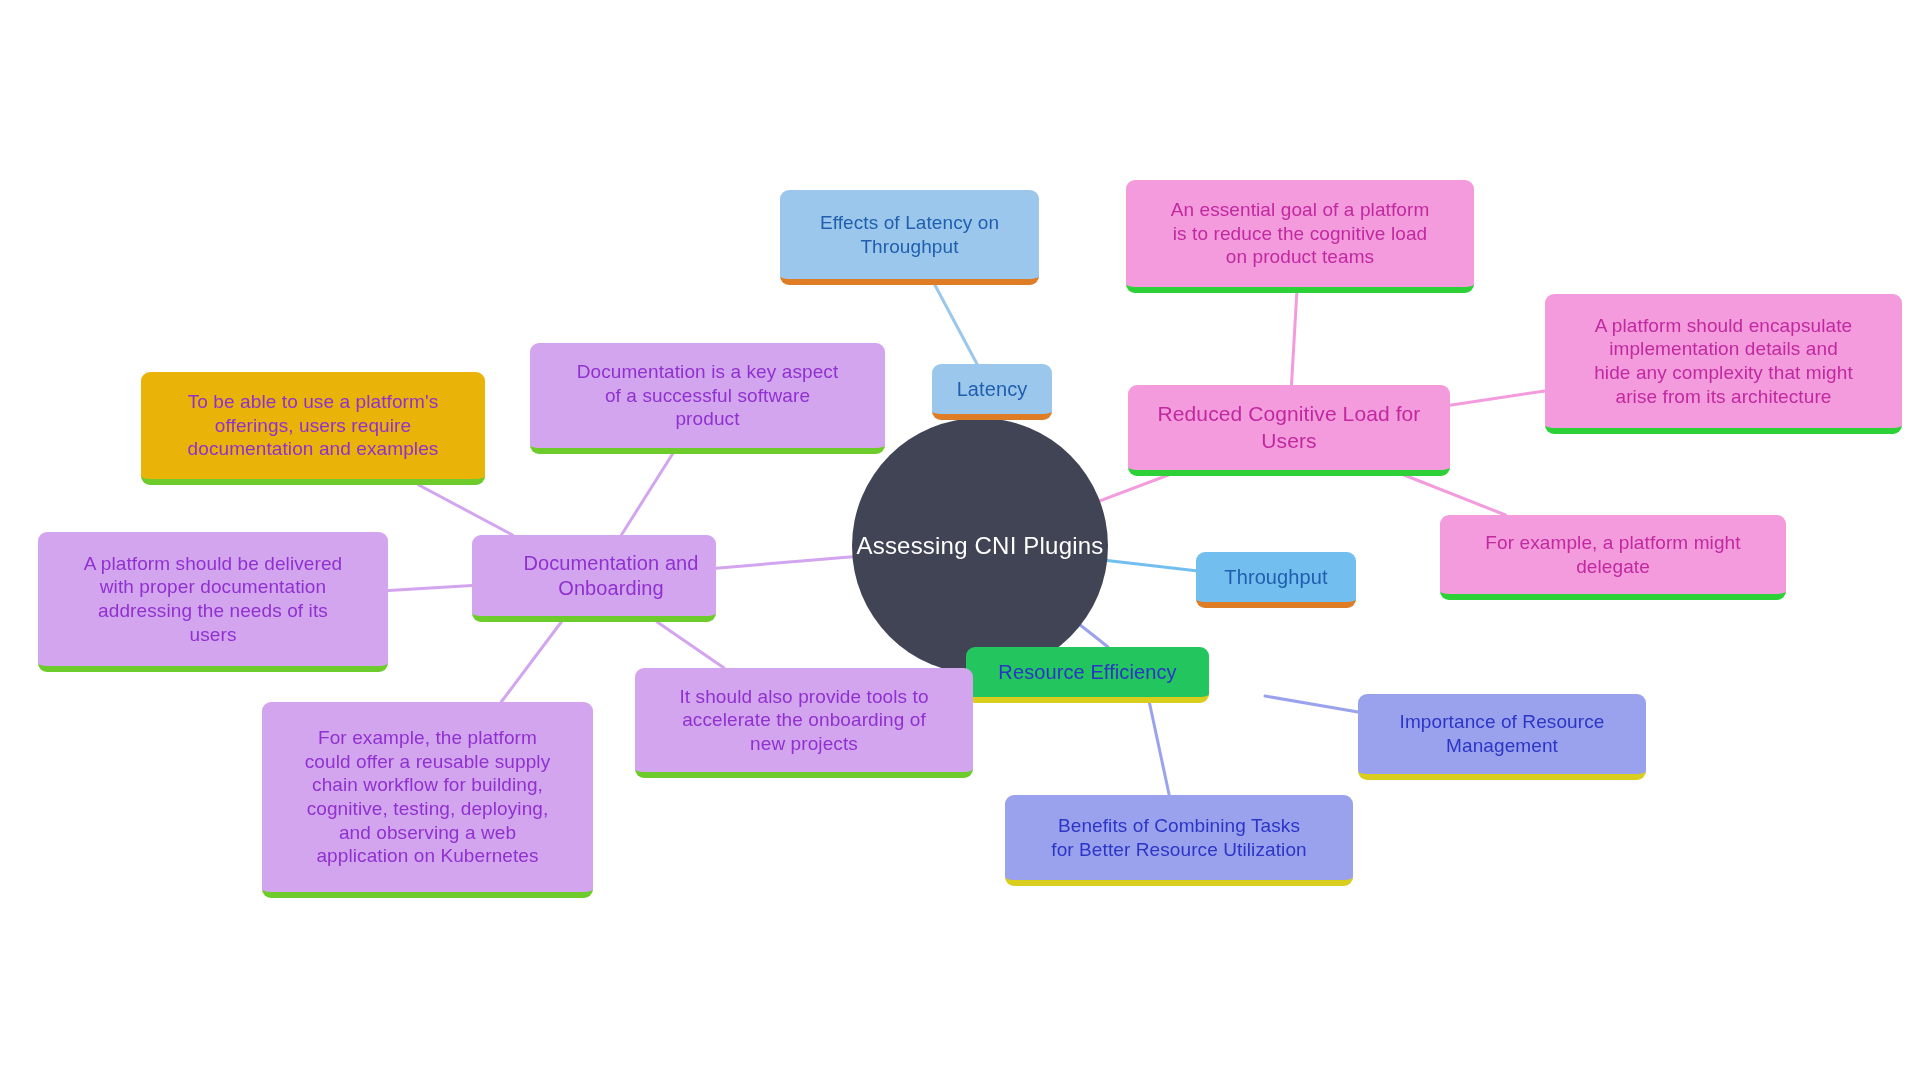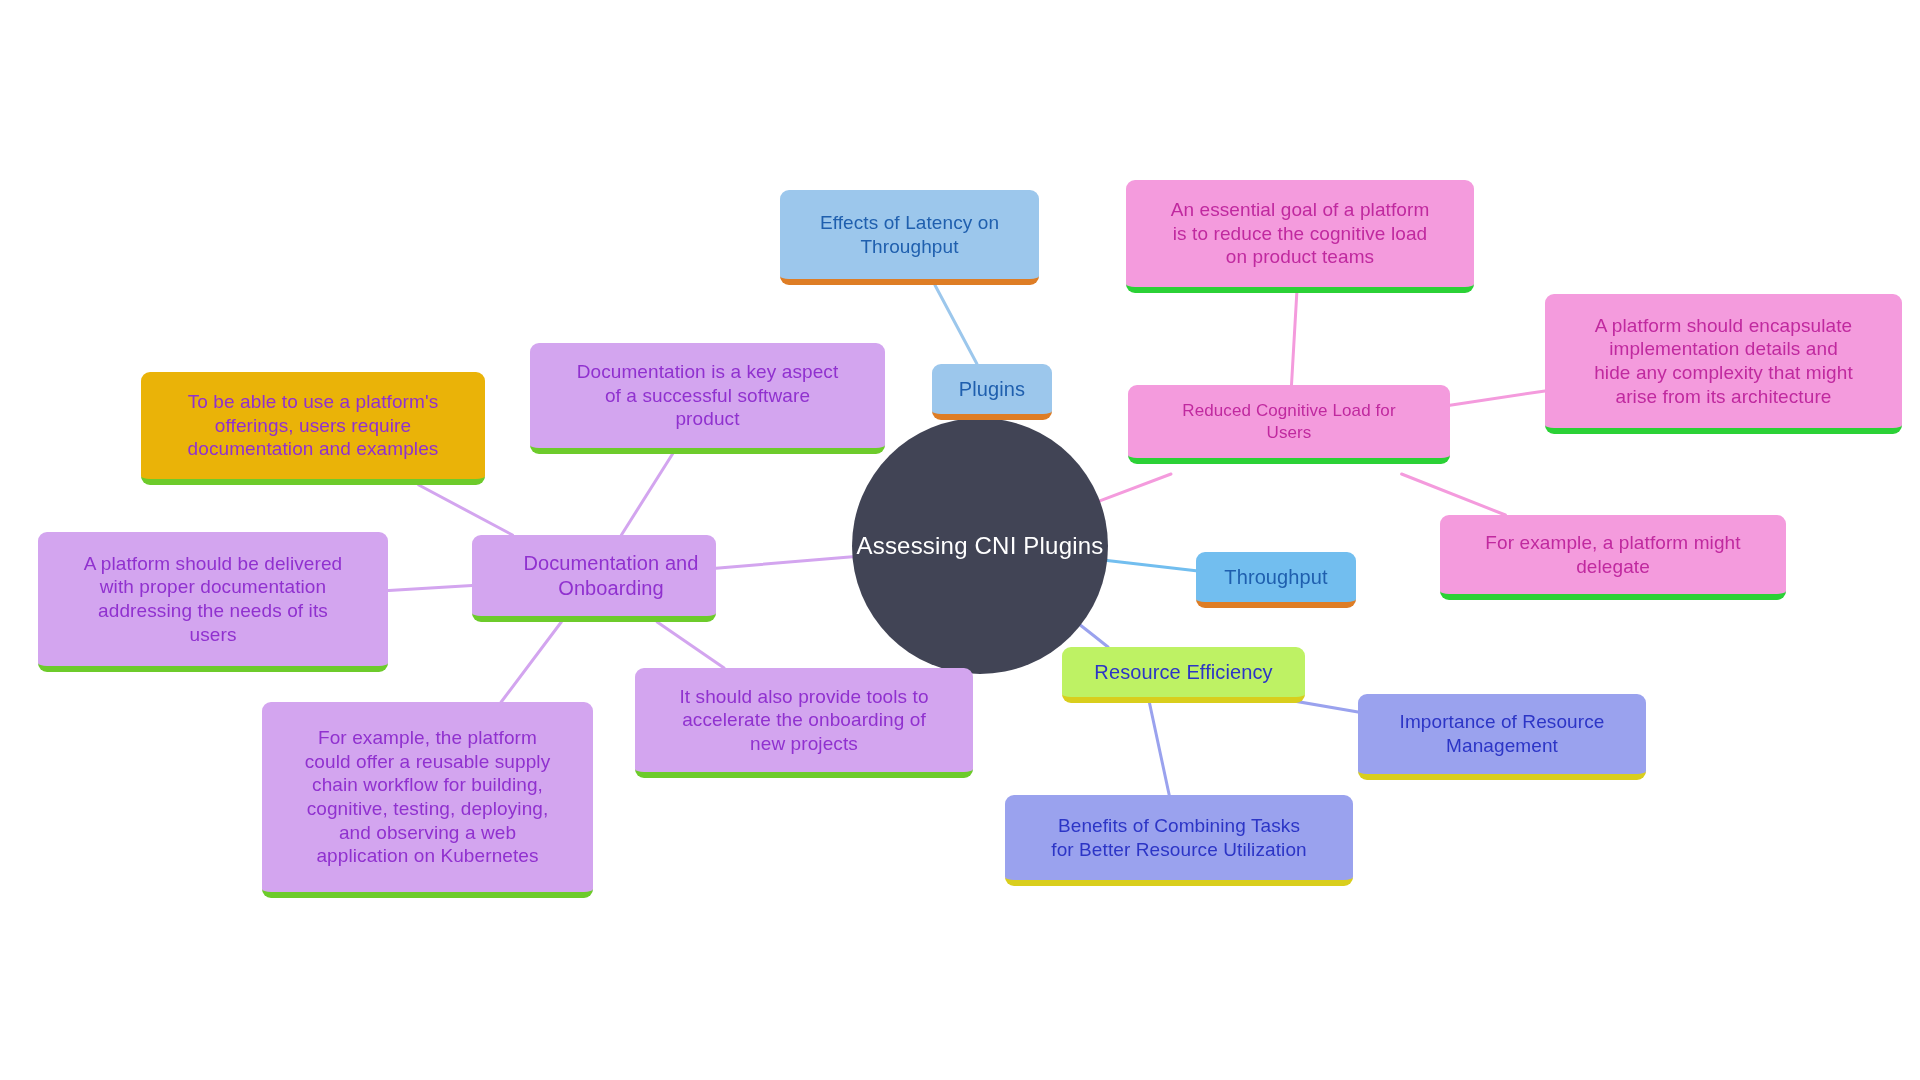--- a/index.html
+++ b/index.html
@@ -79,49 +79,49 @@
       <path d="M 512.5 535.0 Q 465.7 510.0 418.8 485.0" stroke="#D3A5EF" stroke-width="3" fill="none" stroke-linecap="round"></path>
       <path d="M 472.0 585.6 Q 420.0 588.7 368.0 591.7" stroke="#D3A5EF" stroke-width="3" fill="none" stroke-linecap="round"></path>
       <path d="M 561.3 622.0 Q 531.2 662.0 501.2 702.0" stroke="#D3A5EF" stroke-width="3" fill="none" stroke-linecap="round"></path>
       <path d="M 657.2 622.0 Q 690.6 645.0 724.1 668.0" stroke="#D3A5EF" stroke-width="3" fill="none" stroke-linecap="round"></path>
     </svg>
   <div id="node-layer">
       <div class="root-node" style="left: 852px; top: 418px; width: 256px; height: 256px; background: rgb(65, 68, 85); color: rgb(255, 255, 255);">
         <span class="node-label">Assessing CNI Plugins</span>
       </div>
       <div class="node" style="left: 932px; top: 364px; width: 120px; height: 56px; background: rgb(156, 199, 236); color: rgb(31, 95, 174); font-size: 20px; border-bottom: 6px solid rgb(222, 125, 37);">
-        <span class="node-label">Plugins</span>
+        <span class="node-label">Latency</span>
       </div>
       <div class="node" style="left: 780px; top: 190px; width: 259px; height: 95px; background: rgb(156, 199, 236); color: rgb(31, 95, 174); font-size: 19px; border-bottom: 6px solid rgb(222, 125, 37);">
         <span class="node-label">Effects of Latency on
 Throughput</span>
       </div>
       <div class="node" style="left: 1196px; top: 552px; width: 160px; height: 56px; background: rgb(114, 190, 239); color: rgb(31, 95, 174); font-size: 20px; border-bottom: 6px solid rgb(222, 125, 37);">
         <span class="node-label">Throughput</span>
       </div>
-      <div class="node" style="left: 1128px; top: 385px; width: 322px; height: 79px; background: rgb(244, 155, 221); color: rgb(192, 41, 159); font-size: 17px; border-bottom: 6px solid rgb(43, 209, 54);">
+      <div class="node" style="left: 1128px; top: 385px; width: 322px; height: 91px; background: rgb(244, 155, 221); color: rgb(192, 41, 159); font-size: 21px; border-bottom: 6px solid rgb(43, 209, 54);">
         <span class="node-label">Reduced Cognitive Load for
 Users</span>
       </div>
       <div class="node" style="left: 1126px; top: 180px; width: 348px; height: 113px; background: rgb(244, 155, 221); color: rgb(192, 41, 159); font-size: 19px; border-bottom: 6px solid rgb(43, 209, 54);">
         <span class="node-label">An essential goal of a platform
 is to reduce the cognitive load
 on product teams</span>
       </div>
       <div class="node" style="left: 1545px; top: 294px; width: 357px; height: 140px; background: rgb(244, 155, 221); color: rgb(192, 41, 159); font-size: 19px; border-bottom: 6px solid rgb(43, 209, 54);">
         <span class="node-label">A platform should encapsulate
 implementation details and
 hide any complexity that might
 arise from its architecture</span>
       </div>
       <div class="node" style="left: 1440px; top: 515px; width: 346px; height: 85px; background: rgb(244, 155, 221); color: rgb(192, 41, 159); font-size: 19px; border-bottom: 6px solid rgb(43, 209, 54);">
         <span class="node-label">For example, a platform might
 delegate</span>
       </div>
-      <div class="node" style="left: 1062px; top: 647px; width: 243px; height: 56px; background: #bef264; color: rgb(44, 53, 198); font-size: 20px; border-bottom: 6px solid rgb(217, 206, 29);">
+      <div class="node" style="left: 966px; top: 647px; width: 243px; height: 56px; background: #22c55e; color: rgb(44, 53, 198); font-size: 20px; border-bottom: 6px solid rgb(217, 206, 29);">
         <span class="node-label">Resource Efficiency</span>
       </div>
       <div class="node" style="left: 1358px; top: 694px; width: 288px; height: 86px; background: rgb(154, 162, 238); color: rgb(44, 53, 198); font-size: 19px; border-bottom: 6px solid rgb(217, 206, 29);">
         <span class="node-label">Importance of Resource
 Management</span>
       </div>
       <div class="node" style="left: 1005px; top: 795px; width: 348px; height: 91px; background: rgb(154, 162, 238); color: rgb(44, 53, 198); font-size: 19px; border-bottom: 6px solid rgb(217, 206, 29);">
         <span class="node-label">Benefits of Combining Tasks
 for Better Resource Utilization</span>
       </div>

